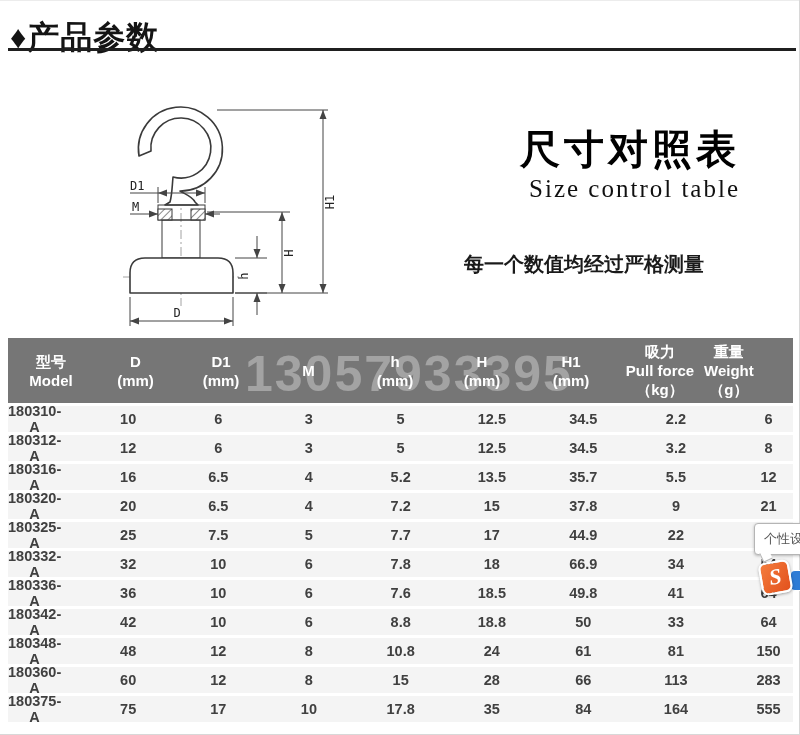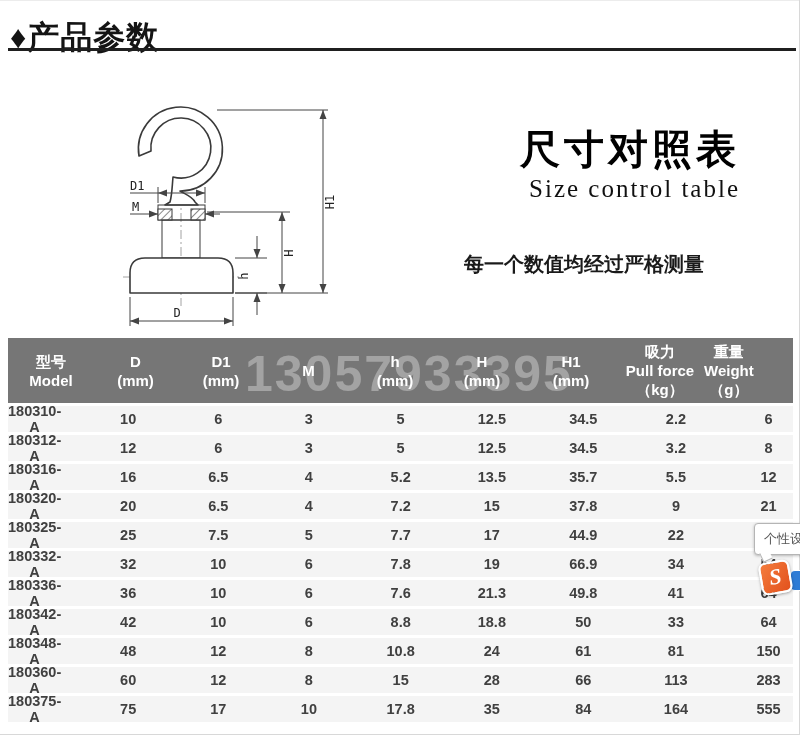--- a/index.html
+++ b/index.html
@@ -269,32 +269,32 @@
           <div class="td">44.9</div>
           <div class="td">22</div>
           <div class="td">33</div>
         </div>
         <div class="tr">
           <div class="td">180332-A</div>
           <div class="td">32</div>
           <div class="td">10</div>
           <div class="td">6</div>
           <div class="td">7.8</div>
-          <div class="td">19</div>
+          <div class="td">18</div>
           <div class="td">66.9</div>
           <div class="td">34</div>
           <div class="td">54</div>
         </div>
         <div class="tr">
           <div class="td">180336-A</div>
           <div class="td">36</div>
           <div class="td">10</div>
           <div class="td">6</div>
           <div class="td">7.6</div>
-          <div class="td">21.3</div>
+          <div class="td">18.5</div>
           <div class="td">49.8</div>
           <div class="td">41</div>
           <div class="td">64</div>
         </div>
         <div class="tr">
           <div class="td">180342-A</div>
           <div class="td">42</div>
           <div class="td">10</div>
           <div class="td">6</div>
           <div class="td">8.8</div>

